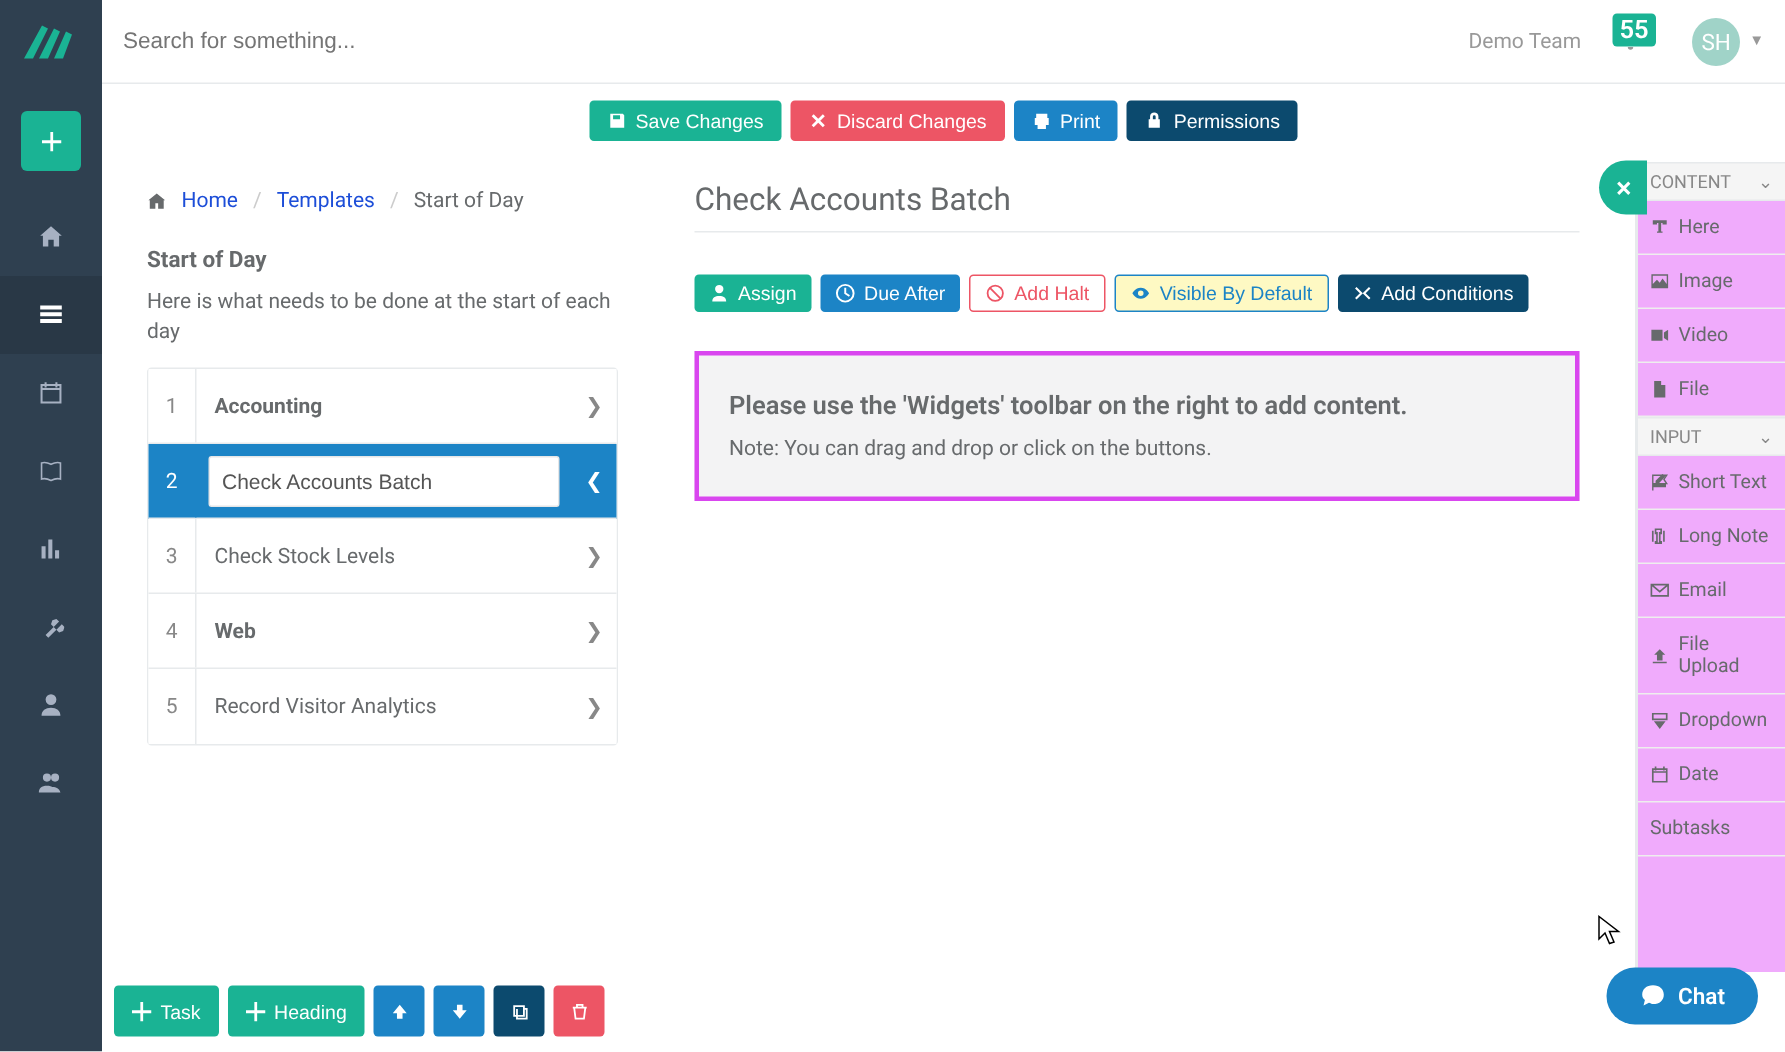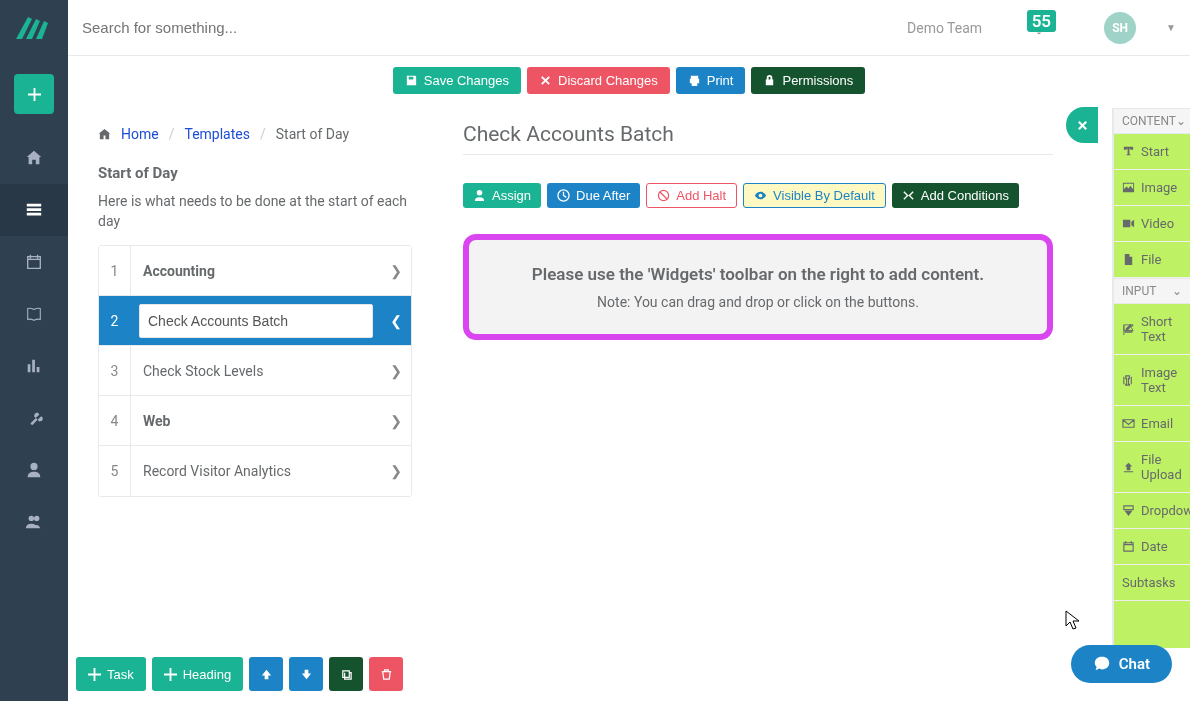--- a/index.html
+++ b/index.html
@@ -6,35 +6,35 @@
 body { font-family: -apple-system, BlinkMacSystemFont, "Segoe UI", Roboto, sans-serif; font-size: 14px; color: #676a6c; background: #fff; width: 1190px; height: 701px; overflow: hidden; position: relative; }
 
 .sidebar-nav { position: absolute; left: 0; top: 0; width: 68px; height: 701px; background: #2f4050; }
 .sidebar-nav .logo { width: 68px; height: 56px; display: flex; align-items: center; justify-content: center; }
 .sidebar-nav .logo svg { width: 40px; height: 30px; }
 .sidebar-nav .add-btn { width: 40px; height: 40px; background: #1ab394; border-radius: 4px; margin: 18px auto; display: flex; align-items: center; justify-content: center; color: #fff; cursor: pointer; }
 .sidebar-nav .nav-icon { width: 68px; height: 52px; display: flex; align-items: center; justify-content: center; color: #a7b1c2; cursor: pointer; }
 .sidebar-nav .nav-icon.active { background: #293846; color: #fff; }
 .sidebar-nav .nav-icon svg { width: 18px; height: 18px; fill: currentColor; }
 
-.topbar { position: absolute; left: 68px; top: 0; right: 0; height: 56px; border-bottom: 1px solid #e7eaec; display: flex; align-items: center; padding: 17px 14px; background: #fff; gap: 24px; }
+.topbar { position: absolute; left: 68px; top: 0; right: 0; height: 56px; border-bottom: 1px solid #e7eaec; display: flex; align-items: center; padding: 17px 14px; background: #fff; }
 .search { flex: 1; color: #999; font-size: 15px; border: none; outline: none; }
 .team-label { color: #999; margin-right: 24px; }
 .notif { position: relative; color: #999; margin-right: 32px; }
 .notif-badge { position: absolute; top: -8px; right: -8px; background: #1ab394; color: #fff; font-size: 17px; padding: 1px 5px; border-radius: 3px; font-weight: 600; }
-.avatar { width: 32px; height: 32px; border-radius: 50%; background: #a0d3c8; color: #fff; display: flex; align-items: center; justify-content: center; font-size: 12px; font-weight: 700; }
+.avatar { width: 32px; height: 32px; border-radius: 50%; background: #a0d3c8; color: #fff; display: flex; align-items: center; justify-content: center; font-size: 15px; font-weight: 400; }
 .user-caret { margin-left: 6px; color: #999; font-size: 10px; }
 
 .toolbar { position: absolute; left: 68px; top: 58px; right: 0; height: 40px; display: flex; justify-content: center; align-items: center; gap: 6px; padding-top: 4px; }
 .btn { display: inline-flex; align-items: center; gap: 6px; padding: 6px 12px; border-radius: 3px; color: #fff; font-size: 13px; cursor: pointer; border: none; }
 .btn-sm { padding: 4px 10px; font-size: 13px; }
 .btn-green { background: #1ab394; }
 .btn-red { background: #ed5565; }
 .btn-blue { background: #1c84c6; }
-.btn-orange { background: #14532d; }
+.btn-orange { background: #0c4a6e; }
 .btn-outline-red { background: #fff; color: #ed5565; border: 1px solid #ed5565; }
 .btn-outline-blue { background: #fef9c3; color: #1c84c6; border: 1px solid #1c84c6; }
 
 .main { position: absolute; left: 68px; top: 98px; right: 0; bottom: 0; }
 
 .breadcrumb { position: absolute; left: 30px; top: 28px; display: flex; align-items: center; gap: 10px; color: #676a6c; }
 .breadcrumb .sep { color: #ccc; }
 .breadcrumb a { color: #1d4ed8; text-decoration: none; }
 
 .left-panel { position: absolute; left: 30px; top: 54px; width: 314px; }
@@ -50,24 +50,24 @@
 .task-item.active { background: #1c84c6; }
 .task-item.active .num { color: #fff; border-right-color: #1c84c6; }
 .task-item.active .chev { color: #fff; }
 .task-item.active .label-wrap { flex: 1; padding: 7px 8px; }
 .task-item.active input { width: 100%; height: 34px; border: 1px solid #e5e6e7; padding: 0 8px; font-size: 14px; color: #555; border-radius: 2px; }
 
 .right-panel { position: absolute; left: 395px; top: 24px; width: 590px; }
 .right-title { font-size: 21px; color: #676a6c; margin-bottom: 8px; }
 .right-hr { border: none; border-top: 1px solid #e7eaec; margin-bottom: 28px; }
 .actions { display: flex; gap: 6px; margin-bottom: 26px; }
-.content-drop { background: #f3f3f4; border-radius: 13px; padding: 24px 20px; text-align: center; color: #676a6c; border: 6px solid #d946ef; }
+.content-drop { background: #f3f3f4; border-radius: 0; padding: 24px 20px; text-align: left; color: #676a6c; border: 3px solid #d946ef; }
 .content-drop .big { font-size: 17px; font-weight: 600; margin-bottom: 10px; }
 
-.widgets { position: absolute; right: 0; top: 108px; width: 78px; background: #bef264; border-left: 2px solid #e7eaec; height: 540px; overflow: hidden; }
+.widgets { position: absolute; right: 0; top: 108px; width: 100px; background: #f0abfc; border-left: 2px solid #e7eaec; height: 540px; overflow: hidden; }
 .widget-close { position: absolute; right: 92px; top: 107px; width: 32px; height: 36px; background: #1ab394; color: #fff; border-radius: 18px 0 0 18px; display: flex; align-items: center; justify-content: center; cursor: pointer; z-index: 3; }
 .widget-section { display: flex; justify-content: space-between; align-items: center; padding: 5px 8px; font-size: 12px; color: #888; background: #f5f5f5; border-bottom: 1px solid #e7eaec; border-top: 1px solid #e7eaec; cursor: pointer; }
 .widget-item { display: flex; align-items: center; gap: 6px; padding: 10px 8px; font-size: 13px; color: #676a6c; border-bottom: 1px solid #eee; cursor: pointer; }
 .widget-item svg { width: 13px; height: 13px; fill: #676a6c; flex-shrink: 0; }
 
 .bottom-bar { position: absolute; left: 76px; bottom: 10px; display: flex; gap: 6px; }
 .icon-btn { width: 34px; height: 34px; display: inline-flex; align-items: center; justify-content: center; border-radius: 3px; color: #fff; cursor: pointer; }
 
 .chat-btn { position: absolute; right: 18px; bottom: 18px; background: #1c84c6; color: #fff; padding: 10px 22px; border-radius: 24px; display: flex; align-items: center; gap: 8px; font-size: 15px; cursor: pointer; font-weight: 600; }
 
@@ -267,21 +267,21 @@
 <div class="widgets">
   <div class="widget-section">
       <span>CONTENT</span>
       <span>⌄</span>
     </div>
   <div id="widget-content">
       <div class="widget-item">
         <svg viewBox="0 0 14 14">
           <path d="M2 2h10v3H9V4H8v6h1v1H5v-1h1V4H5v1H2z"></path>
         </svg>
-        <span>Start</span>
+        <span>Here</span>
       </div>
       <div class="widget-item">
         <svg viewBox="0 0 14 14">
           <path d="M1 2h12v10H1zm1 1v6l3-3 2 2 2-3 3 4V3z"></path>
         </svg>
         <span>Image</span>
       </div>
       <div class="widget-item">
         <svg viewBox="0 0 14 14">
           <path d="M1 3h8v8H1zm9 2l3-2v8l-3-2z"></path>
@@ -304,21 +304,21 @@
         <svg viewBox="0 0 14 14">
           <path d="M2 2h10l-2 3 2 3H2zm1 7l8 0 0 1-8 0zM2 2l0 11" stroke="currentColor" stroke-width="1" fill="none"></path>
           <path d="M9 1l2 2-5 5-2 0 0-2z"></path>
         </svg>
         <span>Short Text</span>
       </div>
       <div class="widget-item">
         <svg viewBox="0 0 14 14">
           <path d="M4 2h4v3H7V4v7h1v1H4v-1h1V4v1H4zM10 3v8M2 3v8" stroke="currentColor" stroke-width="1.2" fill="none"></path>
         </svg>
-        <span>Image Text</span>
+        <span>Long Note</span>
       </div>
       <div class="widget-item">
         <svg viewBox="0 0 14 14">
           <path d="M1 3h12v8H1zm0 0l6 5 6-5" fill="none" stroke="currentColor" stroke-width="1.2"></path>
         </svg>
         <span>Email</span>
       </div>
       <div class="widget-item">
         <svg viewBox="0 0 14 14">
           <path d="M7 2l4 4H9v4H5V6H3zM2 11h10v1H2z"></path>

